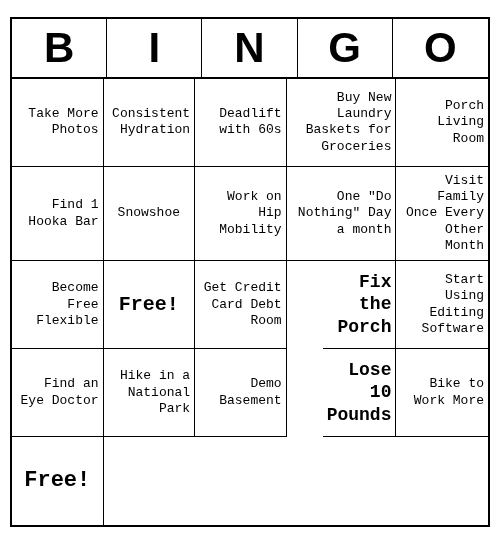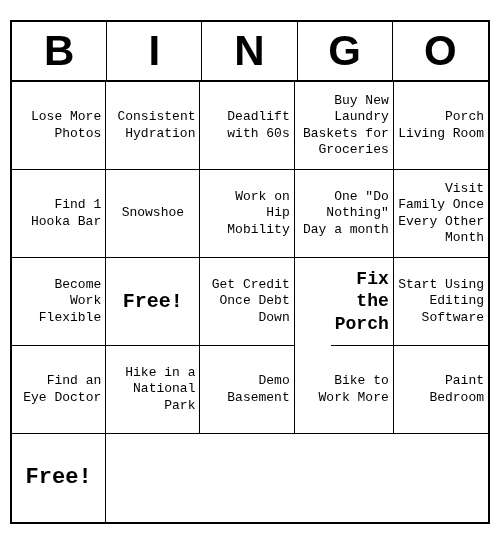--- a/index.html
+++ b/index.html
@@ -74,35 +74,35 @@
 
 <div class="bingo-card">
   <div class="bingo-header">
   <div class="bingo-letter">B</div>
       <div class="bingo-letter">I</div>
       <div class="bingo-letter">N</div>
       <div class="bingo-letter">G</div>
       <div class="bingo-letter">O</div>
     </div>
   <div class="bingo-grid">
-  <div class="bingo-cell">Lose More Photos</div>
+  <div class="bingo-cell">Take More Photos</div>
       <div class="bingo-cell">Consistent Hydration</div>
       <div class="bingo-cell">Deadlift with 60s</div>
       <div class="bingo-cell">Buy New Laundry Baskets for Groceries</div>
       <div class="bingo-cell">Porch Living Room</div>
       <div class="bingo-cell">Find 1 Hooka Bar</div>
       <div class="bingo-cell">Snowshoe</div>
       <div class="bingo-cell">Work on Hip Mobility</div>
       <div class="bingo-cell">One "Do Nothing" Day a month</div>
       <div class="bingo-cell">Visit Family Once Every Other Month</div>
-      <div class="bingo-cell">Become Work Flexible</div>
+      <div class="bingo-cell">Become Free Flexible</div>
       <div class="bingo-cell free">Free!</div>
-      <div class="bingo-cell">Get Credit Once Debt Down</div>
+      <div class="bingo-cell">Get Credit Card Debt Room</div>
       <div class="bingo-cell large-text">Fix the Porch</div>
       <div class="bingo-cell">Start Using Editing Software</div>
       <div class="bingo-cell">Find an Eye Doctor</div>
       <div class="bingo-cell">Hike in a National Park</div>
       <div class="bingo-cell">Demo Basement</div>
+      <div class="bingo-cell large-text">Lose 10 Pounds</div>
       <div class="bingo-cell">Bike to Work More</div>
-      <div class="bingo-cell">Paint Bedroom</div>
       <div class="bingo-cell free-last">Free!</div>
     </div>
 </div>
 
 </body></html>

